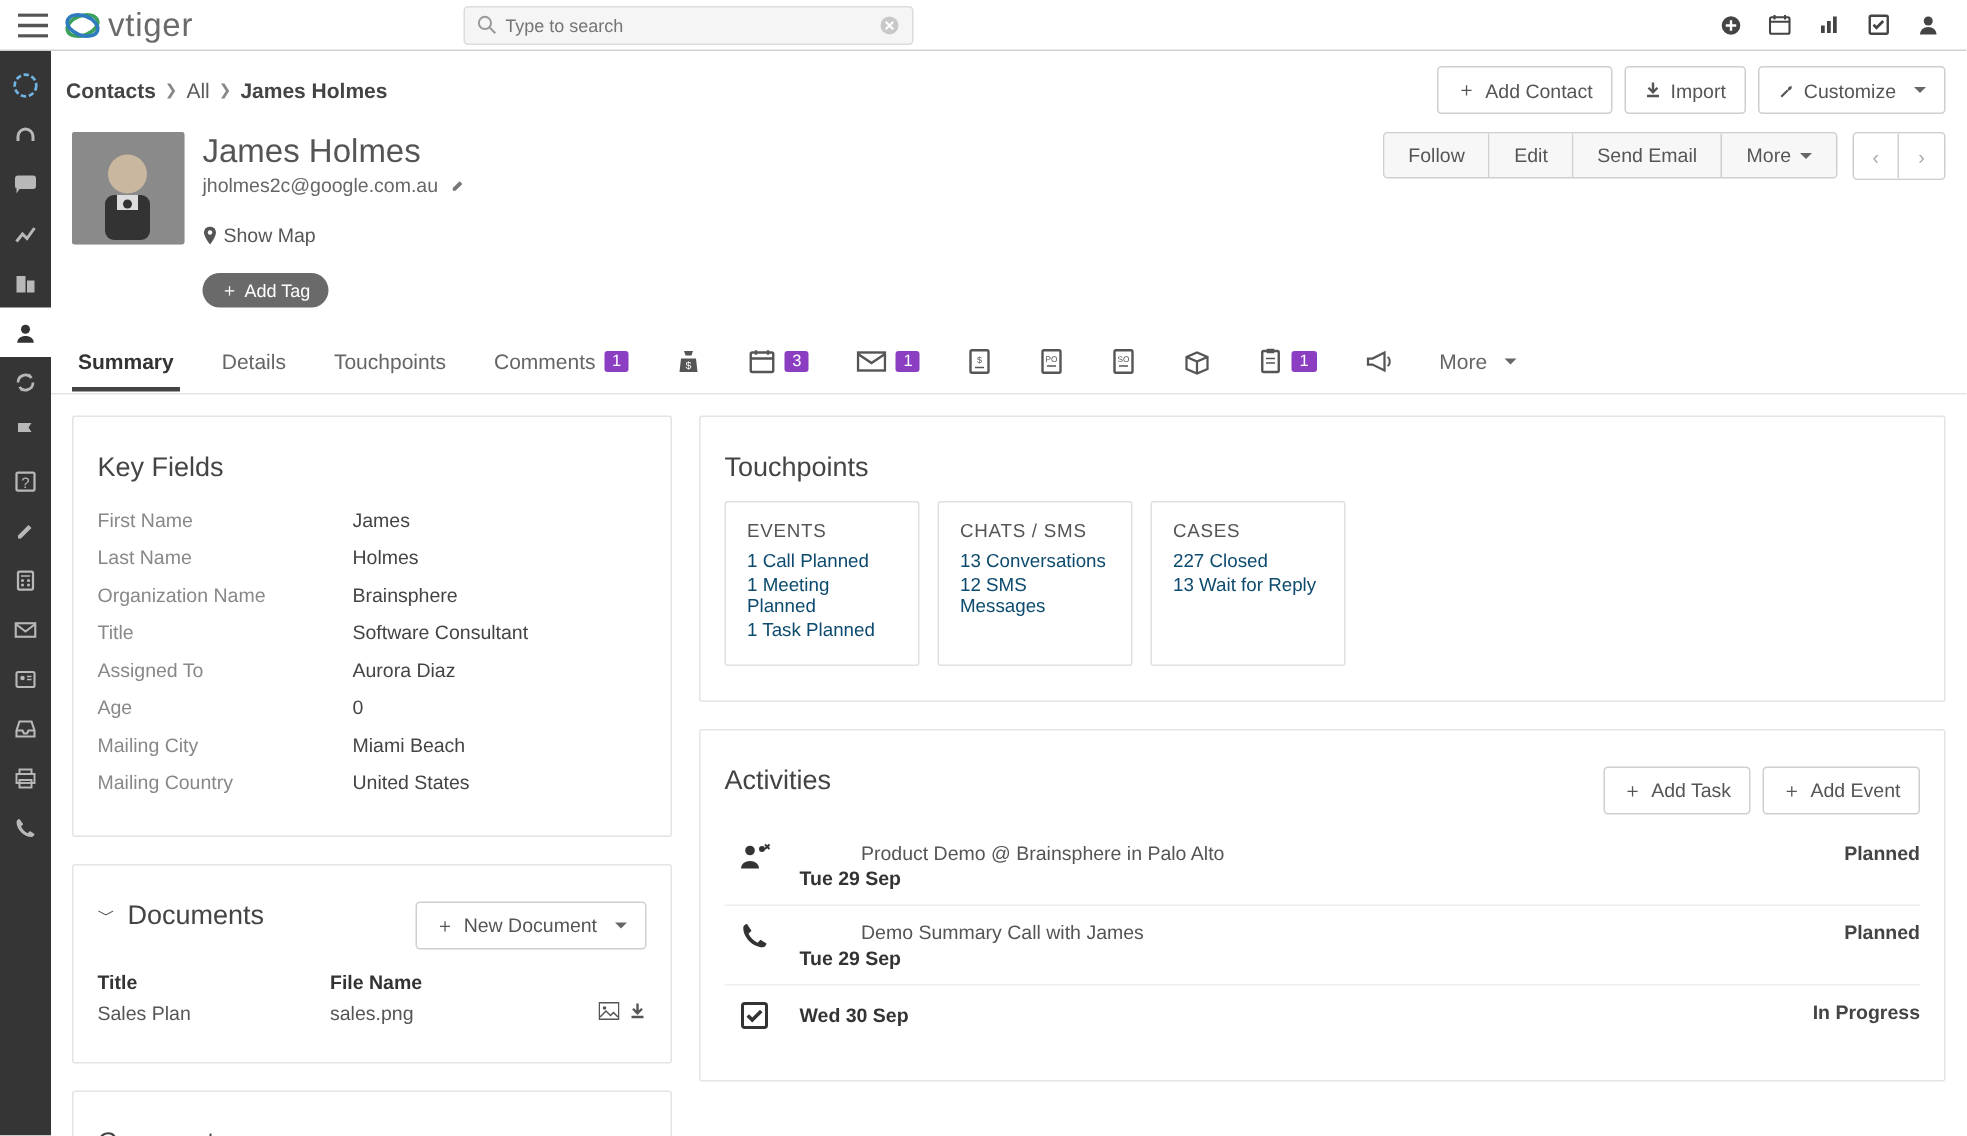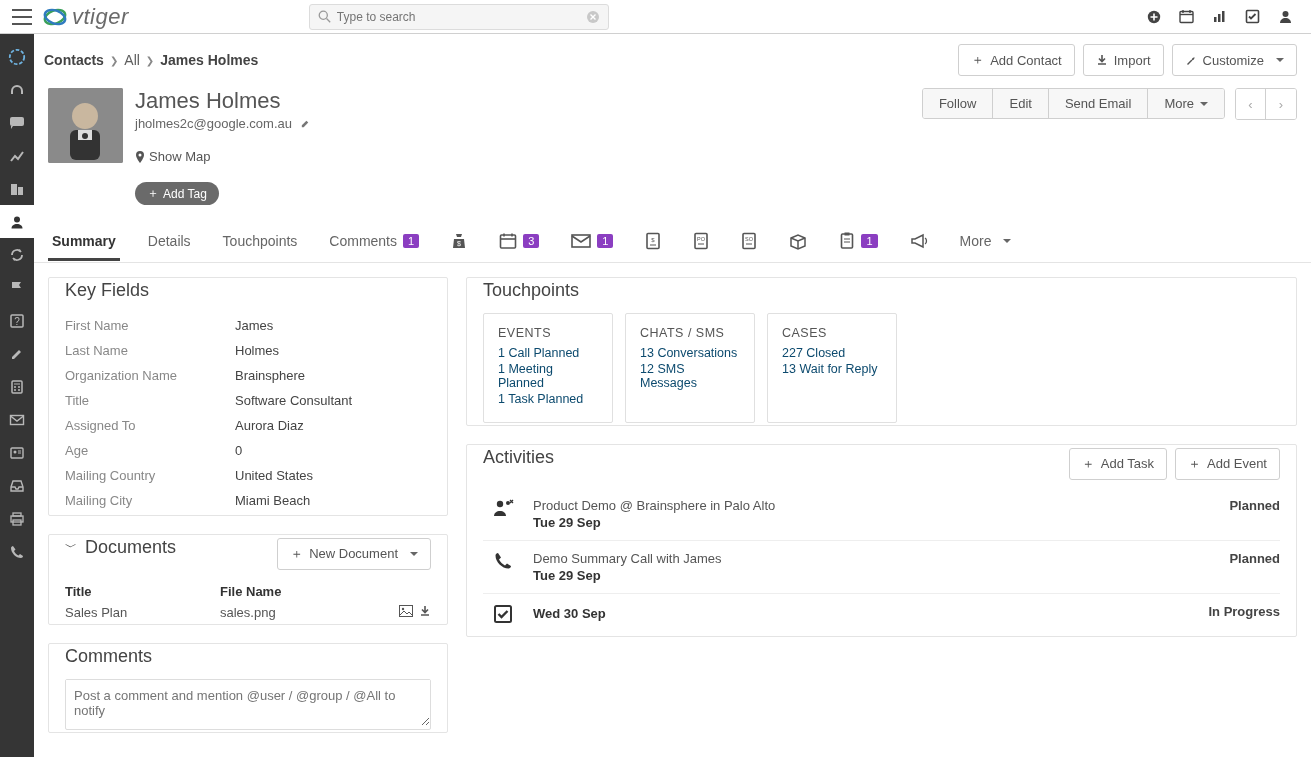--- a/index.html
+++ b/index.html
@@ -1,20 +1,20 @@
 <!DOCTYPE html>
 <html><head>
 <meta charset="utf-8">
 <style>
 * { box-sizing: border-box; margin: 0; padding: 0; }
 body { font-family: -apple-system, BlinkMacSystemFont, "Segoe UI", Arial, sans-serif; font-size: 13px; color: #333; background: #fff; }
 
 .topbar { height: 34px; background: #fff; border-bottom: 1px solid #d0d0d0; display: flex; align-items: center; padding: 0 8px; }
 .hamburger { width: 28px; height: 28px; display:flex; align-items:center; justify-content:center; cursor:pointer; }
-.logo { margin-left: 6px; display:flex; align-items:flex-start;font-style:italic; }
+.logo { margin-left: 6px; display:flex; align-items:flex-start; }
 .logo-text { font-size: 22px; font-weight: 500; color: #6a6a6a; letter-spacing: .5px; }
 .logo-swirl { width: 26px; height: 26px; margin-right:4px; }
 .search-wrap { margin-left: 180px; width: 300px; }
 .search-box { width: 100%; height: 26px; background: #f5f5f5; border: 1px solid #dcdcdc; border-radius: 3px; display:flex; align-items:center; padding: 0 8px; color:#999; }
 .search-box input { border:none; background:transparent; outline:none; flex:1; padding:0 6px; font-size:12px; color:#555; }
 .top-icons { margin-left:auto; display:flex; gap: 18px; align-items:center; padding-right: 10px; }
 .top-icons .ticon { color:#555; cursor:pointer; }
 
 .shell { display:flex; height: calc(757px - 34px); }
 .sidebar { width: 34px; background: #353535; display:flex; flex-direction:column; align-items:center; padding-top:6px; gap:0; }
@@ -53,21 +53,21 @@
 .tab { color:#666; font-size:14px; padding: 11px 4px; cursor:pointer; display:flex; align-items:center; gap:6px; position:relative; }
 .tab.active { color:#333; font-weight:600; }
 .tab.active::after { content:""; position:absolute; left:0; right:0; bottom:-1px; height:3px; background:#444; }
 .badge { background:#8b3ec1; color:#fff; font-size:11px; padding:1px 5px; border-radius:2px; }
 .tab .ticon2 { color:#555; font-size:16px; }
 
 .cols { display:flex; gap: 18px; padding: 14px; align-items:flex-start; }
 .leftcol { width: 400px; display:flex; flex-direction:column; gap:18px; }
 .rightcol { flex:1; display:flex; flex-direction:column; gap:18px; }
 
-.card { border:1px solid #e4e4e4; border-radius:2px; padding: 2px 16px; background:#fff; }
+.card { border:1px solid #e4e4e4; border-radius:2px; padding: 23px 16px; background:#fff; }
 .card h3 { font-size:18px; font-weight:500; color:#444; margin-bottom:12px; }
 
 .kv-row { display:flex; padding:5px 0; font-size:13px; }
 .kv-row .k { width: 170px; color:#888; }
 .kv-row .v { color:#444; font-weight:500; }
 
 .docs-head { display:flex; align-items:center; justify-content:space-between; }
 .docs-head h3 { display:flex; align-items:center; gap:8px; }
 .doc-table { margin-top:10px; font-size:13px; }
 .doc-table .hdr { display:flex; color:#333; font-weight:600; padding:4px 0; }
@@ -84,21 +84,21 @@
 .tcard .tlabel { font-size:12.5px; letter-spacing:.5px; color:#555; font-weight:500; margin-bottom:6px; }
 .tcard .tline { font-size:12.5px; color:#0c4a6e; margin:2px 0; }
 
 .act-head { display:flex; align-items:center; }
 .act-head h3 { flex:1; }
 .act-btns { display:flex; gap:8px; }
 .act-item { display:flex; align-items:flex-start; padding:10px 0; border-bottom:1px solid #eee; }
 .act-item:last-child { border-bottom:none; }
 .act-icon { width:40px; display:flex; align-items:center; justify-content:center; color:#444; }
 .act-body { flex:1; margin-left:10px; }
-.act-title { font-size:13px; color:#555; }
+.act-title { font-size:13px; color:#555;margin-left:41px; }
 .act-date { font-size:13px; font-weight:600; color:#333; margin-top:2px; }
 .act-status { font-size:13px; font-weight:600; color:#444; }
 
 .chev { font-size:10px; }
 .caret-down::after { content:""; display:inline-block; border:4px solid transparent; border-top-color:#666; margin-left:6px; transform:translateY(2px); }
 
 svg { display:block; }
 </style>
 </head>
 <body>
@@ -473,26 +473,26 @@
               </div>
               <div class="kv-row">
                 <div class="k">Assigned To</div>
                 <div class="v">Aurora Diaz</div>
               </div>
               <div class="kv-row">
                 <div class="k">Age</div>
                 <div class="v">0</div>
               </div>
               <div class="kv-row">
+                <div class="k">Mailing City</div>
+                <div class="v">Miami Beach</div>
+              </div>
+              <div class="kv-row">
                 <div class="k">Mailing Country</div>
                 <div class="v">United States</div>
-              </div>
-              <div class="kv-row">
-                <div class="k">Mailing City</div>
-                <div class="v">Miami Beach</div>
               </div>
             </div>
         </div>
 
         <div class="card">
           <div class="docs-head">
             <h3>
               <span style="font-size:12px">﹀</span>
               <span>Documents</span>
             </h3>

